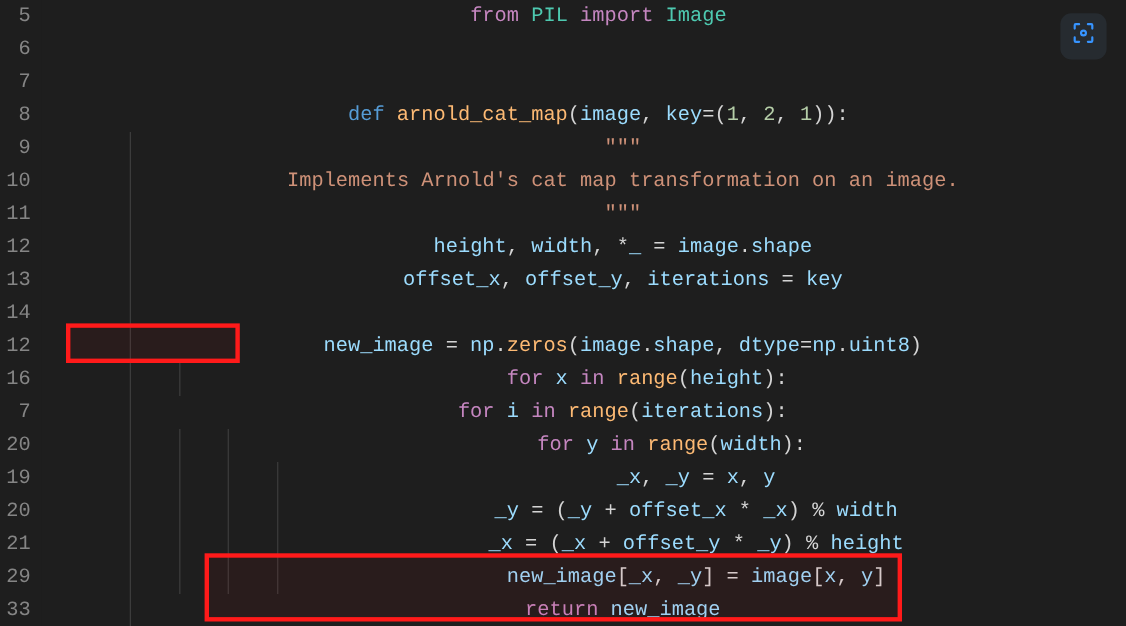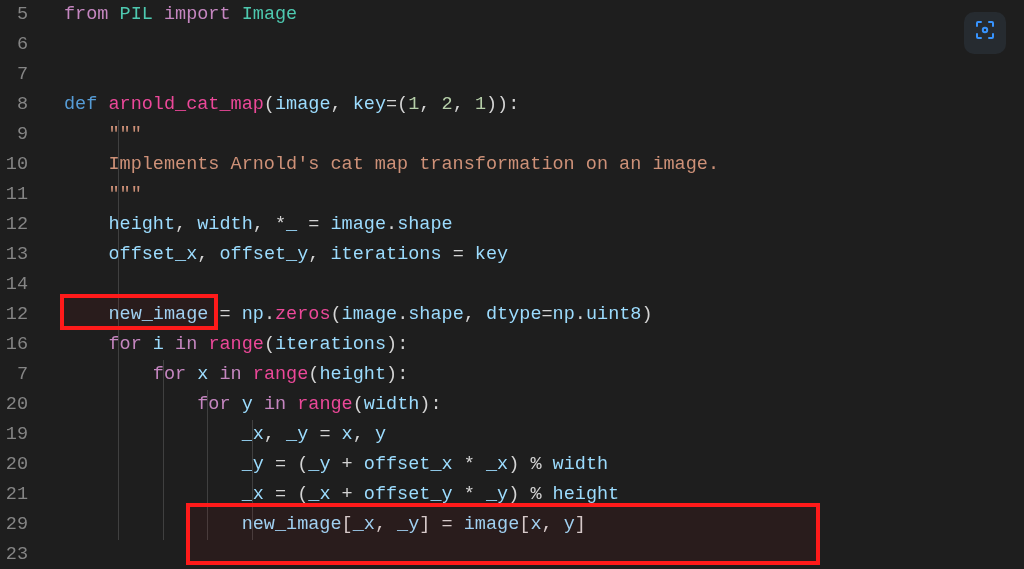--- a/index.html
+++ b/index.html
@@ -27,40 +27,41 @@
     user-select: none;
     font-size: 18.5px;
     line-height: 30px;
   }
   .gutter-line { height: 30px; }
   .code {
     flex: 1;
     position: relative;
     line-height: 30px;
     padding-left: 26px;
+    text-align: center;
   }
   .code-line {
     height: 30px;
     white-space: pre;
     position: relative;
   }
   .indent-guide {
     position: absolute;
     width: 1px;
     background: #404040;
     top: 0;
     bottom: 0;
   }
   .ig1 { left: 54px; }
   .ig2 { left: 99px; }
   .ig3 { left: 143px; }
   .ig4 { left: 188px; }
   .tok-kw { color: #569cd6; }
   .tok-kw2 { color: #c586c0; }
-  .tok-fn { color: #ec4899; font-family: Liberation Mono, monospace; }
+  .tok-fn { color: #fdba74; font-family: Liberation Mono, monospace; }
   .tok-var { color: #9cdcfe; }
   .tok-cls { color: #4ec9b0; }
   .tok-num { color: #b5cea8; }
   .tok-str { color: #ce9178; }
   .tok-op { color: #d4d4d4; }
   .tok-pun { color: #d4d4d4; }
   .highlight-box1 {
     position: absolute;
     border: 4px solid #ff1a1a;
     left: 60px;
@@ -114,21 +115,21 @@
     <div class="gutter-line">13</div>
     <div class="gutter-line">14</div>
     <div class="gutter-line">12</div>
     <div class="gutter-line">16</div>
     <div class="gutter-line">7</div>
     <div class="gutter-line">20</div>
     <div class="gutter-line">19</div>
     <div class="gutter-line">20</div>
     <div class="gutter-line">21</div>
     <div class="gutter-line">29</div>
-    <div class="gutter-line">23</div>
+    <div class="gutter-line">33</div>
   </div>
 
   <div class="code">
 
     <div class="code-line"><span class="tok-kw2">from</span> <span class="tok-cls">PIL</span> <span class="tok-kw2">import</span> <span class="tok-cls">Image</span></div>
 
     <div class="code-line"></div>
 
     <div class="code-line"></div>
 
@@ -141,34 +142,35 @@
     <div class="code-line"><span class="indent-guide ig1"></span>    <span class="tok-str">"""</span></div>
 
     <div class="code-line"><span class="indent-guide ig1"></span>    <span class="tok-var">height</span><span class="tok-pun">, </span><span class="tok-var">width</span><span class="tok-pun">, *</span><span class="tok-var">_</span><span class="tok-op"> = </span><span class="tok-var">image</span><span class="tok-pun">.</span><span class="tok-var">shape</span></div>
 
     <div class="code-line"><span class="indent-guide ig1"></span>    <span class="tok-var">offset_x</span><span class="tok-pun">, </span><span class="tok-var">offset_y</span><span class="tok-pun">, </span><span class="tok-var">iterations</span><span class="tok-op"> = </span><span class="tok-var">key</span></div>
 
     <div class="code-line"><span class="indent-guide ig1"></span></div>
 
     <div class="code-line"><span class="indent-guide ig1"></span>    <span class="tok-var">new_image</span><span class="tok-op"> = </span><span class="tok-var">np</span><span class="tok-pun">.</span><span class="tok-fn">zeros</span><span class="tok-pun">(</span><span class="tok-var">image</span><span class="tok-pun">.</span><span class="tok-var">shape</span><span class="tok-pun">, </span><span class="tok-var">dtype</span><span class="tok-op">=</span><span class="tok-var">np</span><span class="tok-pun">.</span><span class="tok-var">uint8</span><span class="tok-pun">)</span></div>
 
+    <div class="code-line"><span class="indent-guide ig1"></span><span class="indent-guide ig2"></span>        <span class="tok-kw2">for</span> <span class="tok-var">x</span> <span class="tok-kw2">in</span> <span class="tok-fn">range</span><span class="tok-pun">(</span><span class="tok-var">height</span><span class="tok-pun">):</span></div>
+
     <div class="code-line"><span class="indent-guide ig1"></span>    <span class="tok-kw2">for</span> <span class="tok-var">i</span> <span class="tok-kw2">in</span> <span class="tok-fn">range</span><span class="tok-pun">(</span><span class="tok-var">iterations</span><span class="tok-pun">):</span></div>
-
-    <div class="code-line"><span class="indent-guide ig1"></span><span class="indent-guide ig2"></span>        <span class="tok-kw2">for</span> <span class="tok-var">x</span> <span class="tok-kw2">in</span> <span class="tok-fn">range</span><span class="tok-pun">(</span><span class="tok-var">height</span><span class="tok-pun">):</span></div>
 
     <div class="code-line"><span class="indent-guide ig1"></span><span class="indent-guide ig2"></span><span class="indent-guide ig3"></span>            <span class="tok-kw2">for</span> <span class="tok-var">y</span> <span class="tok-kw2">in</span> <span class="tok-fn">range</span><span class="tok-pun">(</span><span class="tok-var">width</span><span class="tok-pun">):</span></div>
 
     <div class="code-line"><span class="indent-guide ig1"></span><span class="indent-guide ig2"></span><span class="indent-guide ig3"></span><span class="indent-guide ig4"></span>                <span class="tok-var">_x</span><span class="tok-pun">, </span><span class="tok-var">_y</span><span class="tok-op"> = </span><span class="tok-var">x</span><span class="tok-pun">, </span><span class="tok-var">y</span></div>
 
     <div class="code-line"><span class="indent-guide ig1"></span><span class="indent-guide ig2"></span><span class="indent-guide ig3"></span><span class="indent-guide ig4"></span>                <span class="tok-var">_y</span><span class="tok-op"> = (</span><span class="tok-var">_y</span><span class="tok-op"> + </span><span class="tok-var">offset_x</span><span class="tok-op"> * </span><span class="tok-var">_x</span><span class="tok-op">) % </span><span class="tok-var">width</span></div>
 
     <div class="code-line"><span class="indent-guide ig1"></span><span class="indent-guide ig2"></span><span class="indent-guide ig3"></span><span class="indent-guide ig4"></span>                <span class="tok-var">_x</span><span class="tok-op"> = (</span><span class="tok-var">_x</span><span class="tok-op"> + </span><span class="tok-var">offset_y</span><span class="tok-op"> * </span><span class="tok-var">_y</span><span class="tok-op">) % </span><span class="tok-var">height</span></div>
 
     <div class="code-line"><span class="indent-guide ig1"></span><span class="indent-guide ig2"></span><span class="indent-guide ig3"></span><span class="indent-guide ig4"></span>                <span class="tok-var">new_image</span><span class="tok-pun">[</span><span class="tok-var">_x</span><span class="tok-pun">, </span><span class="tok-var">_y</span><span class="tok-op">] = </span><span class="tok-var">image</span><span class="tok-pun">[</span><span class="tok-var">x</span><span class="tok-pun">, </span><span class="tok-var">y</span><span class="tok-pun">]</span></div>
 
+    <div class="code-line"><span class="indent-guide ig1"></span>    <span class="tok-kw2">return</span> <span class="tok-var">new_image</span></div>
   </div>
 </div>
 
 <div class="highlight-box1"></div>
 <div class="highlight-box2"></div>
 
 <div class="screenshot-btn">
   <span>
     <svg viewBox="0 0 24 24" fill="none" stroke="#3794ff" stroke-width="2" stroke-linecap="round">
       <path d="M4 8V5a1 1 0 0 1 1-1h3"></path>

